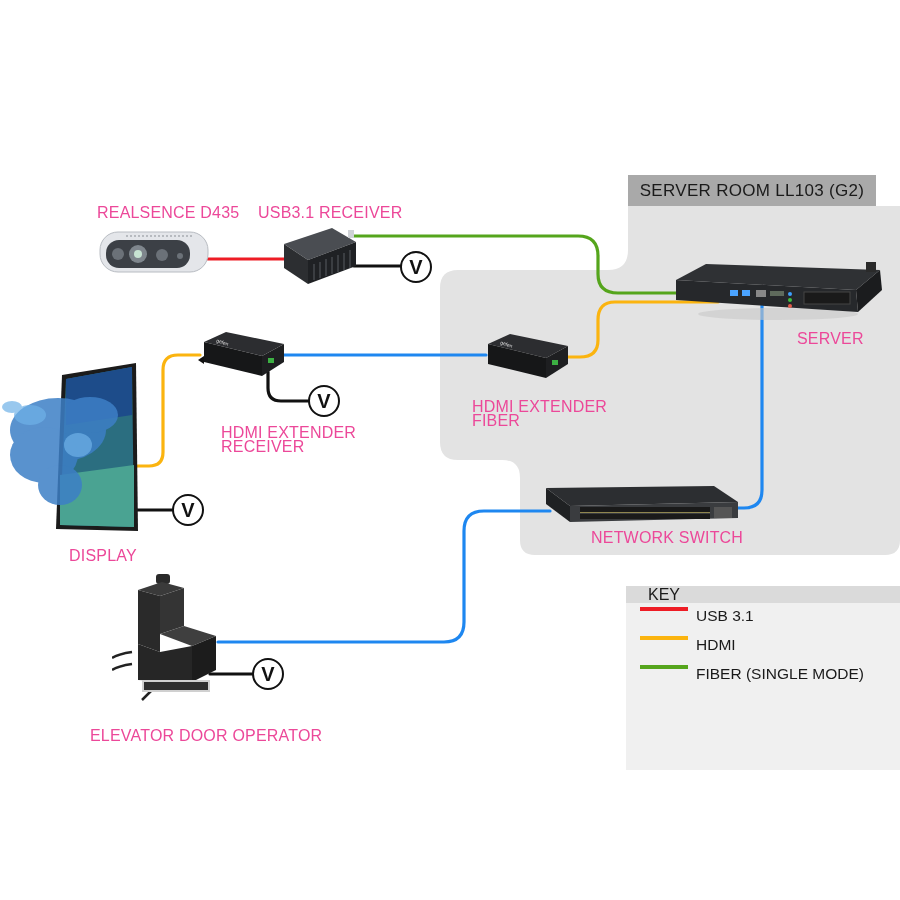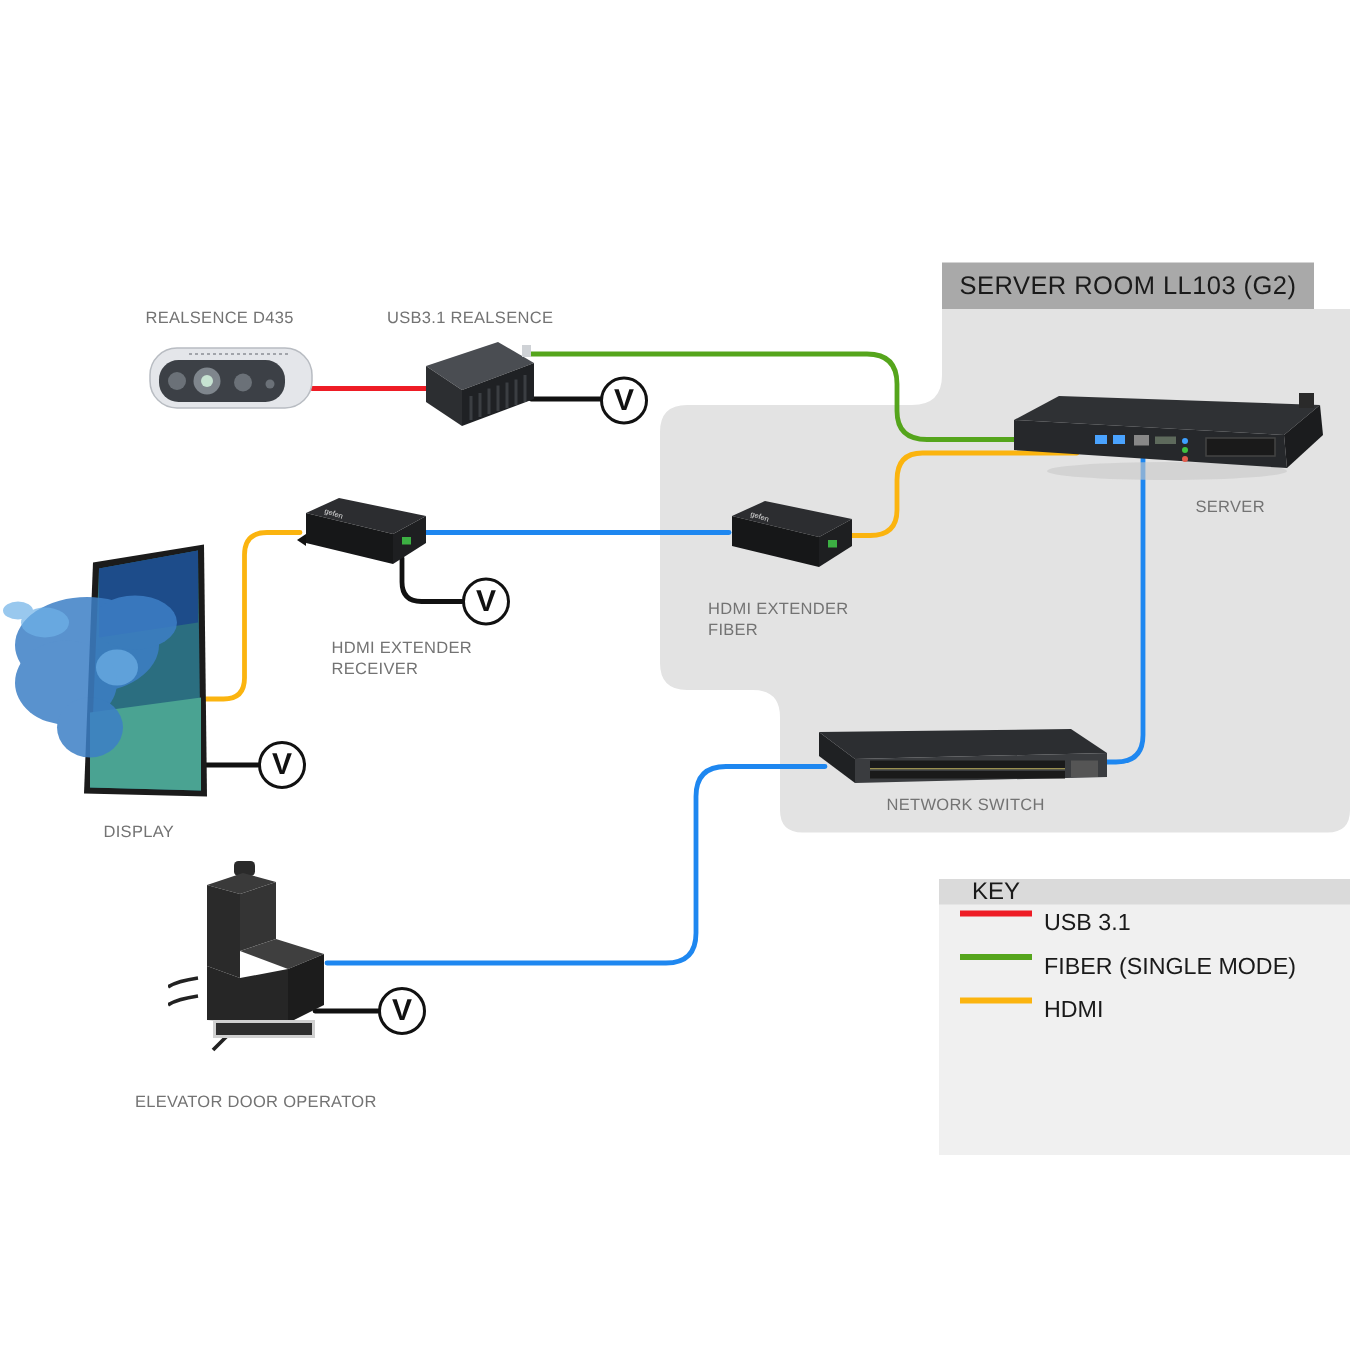--- a/index.html
+++ b/index.html
@@ -1,19 +1,19 @@
 <!DOCTYPE html>
 <html><head>
 <meta charset="utf-8">
 <style>
   html, body { margin: 0; padding: 0; background: #ffffff; }
   body { width: 900px; height: 900px; position: relative; overflow: hidden;
          font-family: "Liberation Sans", "DejaVu Sans", sans-serif; color: #1a1a1a; }
   .abs { position: absolute; }
-  .label { position: absolute; font-size: 11px; letter-spacing: 0.2px; line-height: 15px; color: #737373; }
+  .label { position: absolute; font-size: 16px; letter-spacing: 0.2px; line-height: 15px; color: #ec4899; }
   svg.layer { position: absolute; left: 0; top: 0; }
   .room-title { position: absolute; left: 628px; top: 175px; width: 248px; height: 31px;
                 background: #a9a9a9; font-size: 17px; letter-spacing: 0.3px;
                 display: flex; align-items: center; justify-content: center; color: #1a1a1a; }
   .key { position: absolute; left: 626px; top: 586px; width: 274px; height: 184px; background: #f0f0f0; }
   .key-header { height: 17px; background: #dadada; font-size: 16px; padding-left: 22px;
                 display: flex; align-items: center; }
   .key-row { display: flex; align-items: flex-start; height: 29px; padding-left: 14px; }
   .key-swatch { width: 48px; height: 4px; margin-right: 8px; }
   .key-text { font-size: 15.5px; }
@@ -77,21 +77,21 @@
     <line x1="38" y1="42" x2="38" y2="58"></line>
       <line x1="44" y1="40" x2="44" y2="56"></line>
       <line x1="50" y1="37" x2="50" y2="54"></line>
     <line x1="56" y1="35" x2="56" y2="52"></line>
       <line x1="62" y1="33" x2="62" y2="50"></line>
       <line x1="68" y1="31" x2="68" y2="48"></line>
       <line x1="74" y1="28" x2="74" y2="46"></line>
   </g>
   <rect x="72" y="8" width="6" height="8" fill="#cfd2d6"></rect>
 </svg>
-<div class="label" style="left:258px;top:205px">USB3.1 REALSENCE</div>
+<div class="label" style="left:258px;top:205px">USB3.1 RECEIVER</div>
 
 <svg class="abs" style="left:666px;top:256px" width="224" height="66">
   <ellipse cx="112" cy="58" rx="80" ry="6" fill="#c8c8c8" opacity="0.6"></ellipse>
   <polygon points="10,24 40,8 214,14 190,34" fill="#2f3134"></polygon>
   <polygon points="10,24 190,34 192,56 10,44" fill="#26282b"></polygon>
   <polygon points="190,34 214,14 216,34 192,56" fill="#1b1c1e"></polygon>
   <rect x="64" y="34" width="8" height="6" fill="#4aa3ff"></rect>
   <rect x="76" y="34" width="8" height="6" fill="#4aa3ff"></rect>
   <rect x="90" y="34" width="10" height="7" fill="#888"></rect>
   <rect x="104" y="35" width="14" height="5" fill="#5e6a5c"></rect>
@@ -180,21 +180,21 @@
 <div class="vcirc" style="left:252px;top:658px">V</div>
 
 <div class="key">
   <div class="key-header">KEY</div>
   <div style="padding-top:4px">
     <div class="key-row">
       <span class="key-swatch" style="background:#ee1c25"></span>
       <span class="key-text">USB 3.1</span>
     </div>
     <div class="key-row">
+      <span class="key-swatch" style="background:#fbb40f"></span>
+      <span class="key-text">HDMI</span>
+    </div>
+    <div class="key-row">
       <span class="key-swatch" style="background:#55a51c"></span>
       <span class="key-text">FIBER (SINGLE MODE)</span>
     </div>
-    <div class="key-row">
-      <span class="key-swatch" style="background:#fbb40f"></span>
-      <span class="key-text">HDMI</span>
-    </div>
   </div>
 </div>
 
 </body></html>

